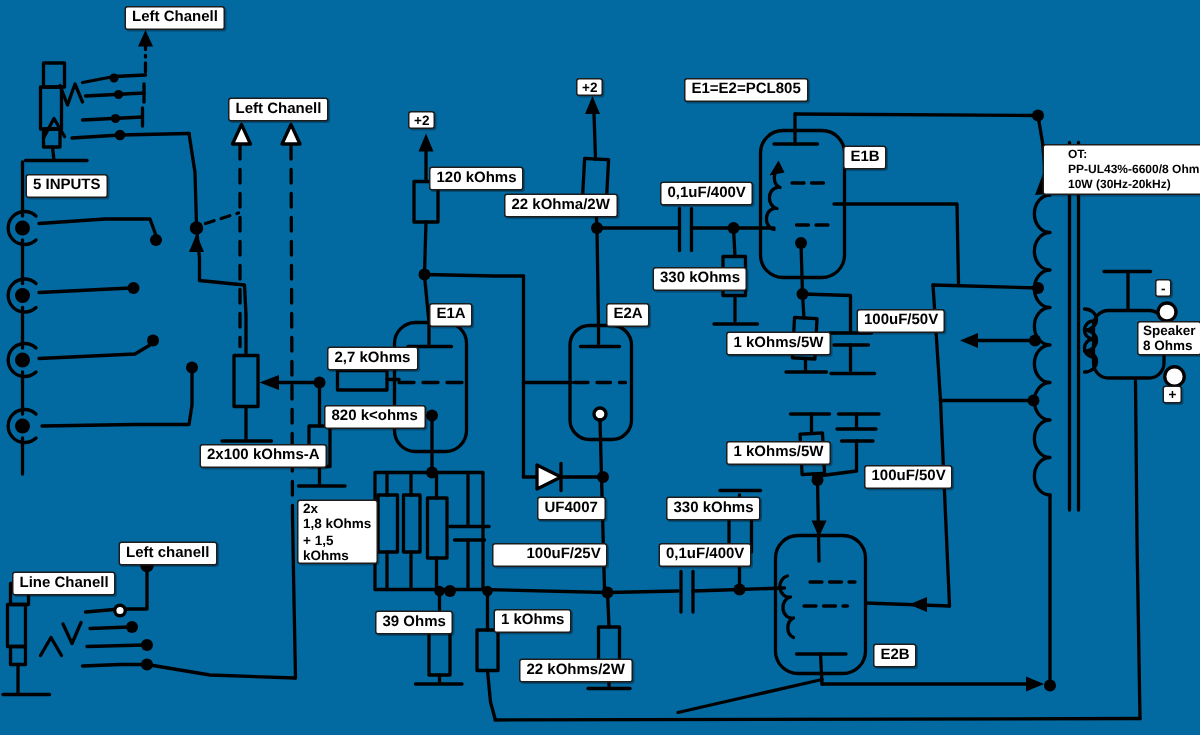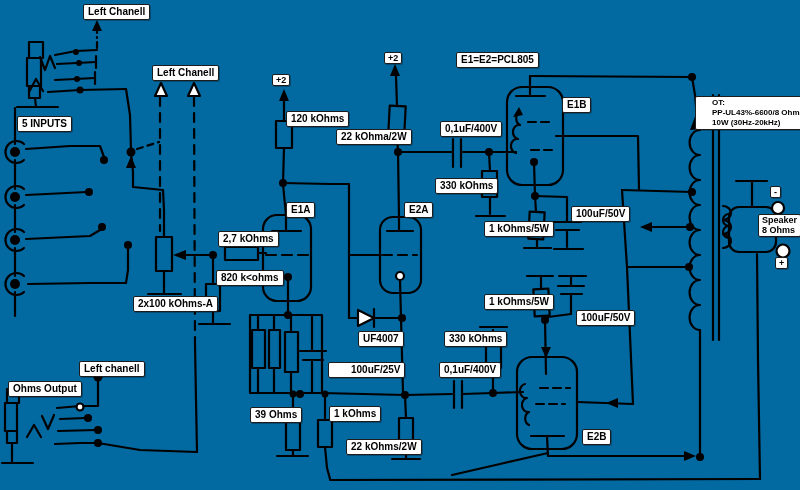--- a/index.html
+++ b/index.html
@@ -348,25 +348,29 @@
 <div class="lbl" style="left:435px;top:178px;">330 kOhms</div>
 <div class="lbl" style="left:286px;top:202px;">E1A</div>
 <div class="lbl" style="left:404px;top:202px;">E2A</div>
 <div class="lbl" style="left:218px;top:231px;">2,7 kOhms</div>
 <div class="lbl" style="left:216px;top:270px;">820 k&lt;ohms</div>
 <div class="lbl" style="left:484px;top:221px;">1 kOhms/5W</div>
 <div class="lbl" style="left:571px;top:206px;">100uF/50V</div>
 <div class="lbl" style="left:133px;top:296px;">2x100 kOhms-A</div>
 <div class="lbl" style="left:484px;top:294px;">1 kOhms/5W</div>
 <div class="lbl" style="left:576px;top:310px;">100uF/50V</div>
+<div class="lbl sm" style="left:198px;top:333px;">2x
+1,8 kOhms
++  1,5
+kOhms</div>
 <div class="lbl" style="left:358px;top:331px;">UF4007</div>
 <div class="lbl" style="left:444px;top:331px;">330 kOhms</div>
 <div class="lbl" style="left:439px;top:362px;">0,1uF/400V</div>
 <div class="lbl" style="left:328px;top:362px;padding-left:22px;">100uF/25V</div>
-<div class="lbl" style="left:8px;top:381px;">Ohms Output</div>
+<div class="lbl" style="left:8px;top:381px;">Line Chanell</div>
 <div class="lbl" style="left:79px;top:361px;">Left chanell</div>
 <div class="lbl" style="left:250px;top:407px;">39 Ohms</div>
 <div class="lbl" style="left:329px;top:406px;">1 kOhms</div>
 <div class="lbl" style="left:346px;top:439px;">22 kOhms/2W</div>
 <div class="lbl" style="left:582px;top:429px;">E2B</div>
 <div class="lbl sm" style="left:758px;top:214px;">Speaker
 8 Ohms</div>
 <div class="lbl sm" style="left:770px;top:186px;">-</div>
 <div class="lbl sm" style="left:775px;top:257px;">+</div>
 

